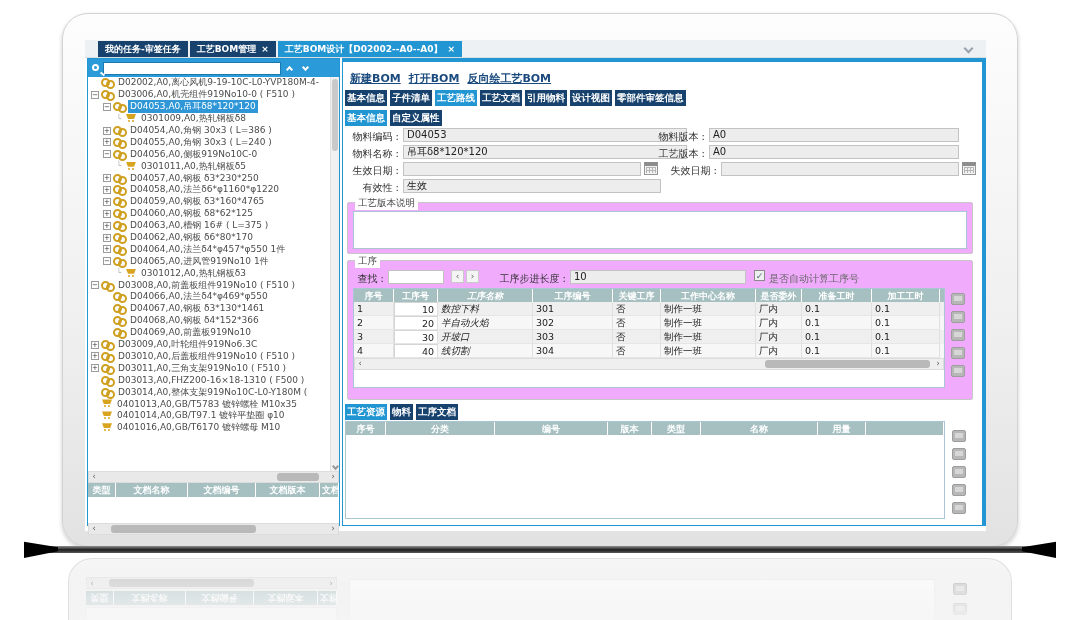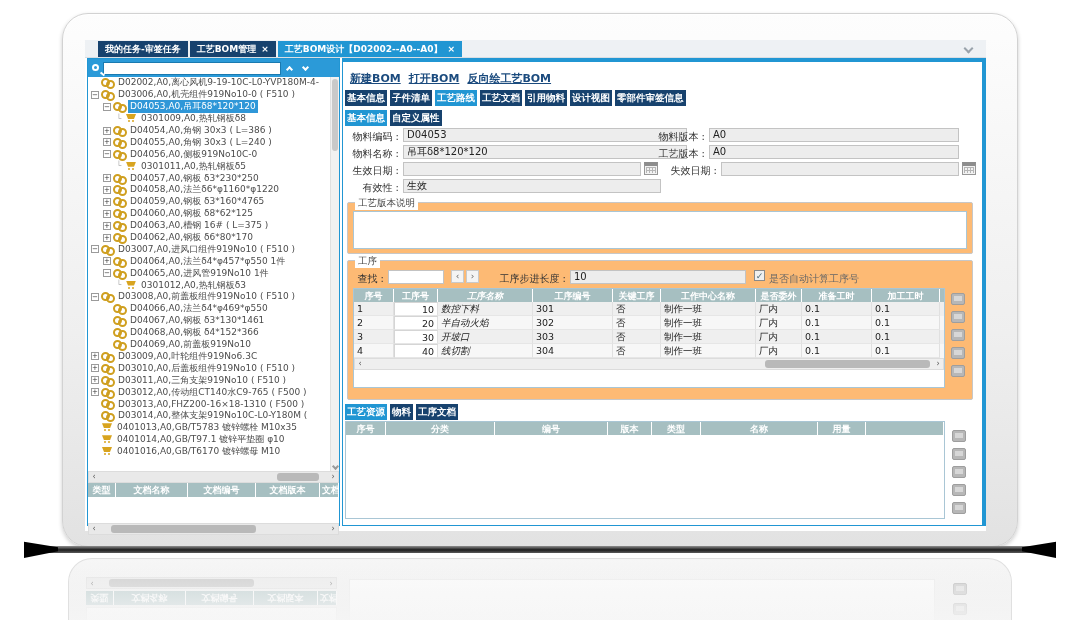--- a/index.html
+++ b/index.html
@@ -86,21 +86,21 @@
   .mtab.active{background:#2196d3;}
 
   .flabel{position:absolute;font-size:10px;color:#333;text-align:right;white-space:nowrap;}
   .ipt{position:absolute;height:14px;background:#ededed;border:1px solid #c3c3c3;font-size:10px;
     color:#222;padding:0 3px;line-height:12px;white-space:nowrap;overflow:hidden;}
   .ipt.white{background:#fff;}
   .cal{position:absolute;width:14px;height:13px;background:#f2f2f2;border:1px solid #979797;border-top:4px solid #8d8d8d;cursor:pointer;}
   .cal::after{content:"";display:block;margin:1px;height:6px;
     background:repeating-linear-gradient(90deg,#b5b5b5 0 1px,transparent 1px 3px),repeating-linear-gradient(#b5b5b5 0 1px,transparent 1px 3px);}
 
-  .gbox{position:absolute;border:1px solid #c7c7c7;border-radius:2px;background:#fdba74;}
+  .gbox{position:absolute;border:1px solid #c7c7c7;border-radius:2px;background:#f0abfc;}
   .gbox .legend{position:absolute;left:7px;top:-6px;background:#fff;padding:0 3px;font-size:9.5px;color:#444;}
 
   .cbx{position:absolute;width:11px;height:11px;border:1px solid #8a8a8a;background:#efefef;
     font-size:9px;line-height:10px;text-align:center;color:#4a6a7a;cursor:pointer;}
   .cbx.checked::after{content:"✓";}
   .smallbtn{position:absolute;width:13px;height:13px;background:#f4f4f4;border:1px solid #c9c9c9;
     font-size:9px;line-height:11px;text-align:center;color:#666;cursor:pointer;}
 
   .ptable{position:absolute;background:#fff;border:1px solid #a9c6d5;}
   .prow{display:flex;font-size:9.5px;color:#222;height:14px;}
@@ -222,25 +222,20 @@
         <div class="ti l1">
             <span class="exp plus"></span>
             <i class="lk"></i>
             <span class="tt">D04063,A0,槽钢 16# ( L=375 )</span>
           </div>
         <div class="ti l1">
             <span class="exp plus"></span>
             <i class="lk"></i>
             <span class="tt">D04062,A0,钢板 δ6*80*170</span>
           </div>
-        <div class="ti l0">
-            <span class="exp minus"></span>
-            <i class="lk"></i>
-            <span class="tt">D03007,A0,进风口组件919No10 ( F510 )</span>
-          </div>
         <div class="ti l1">
             <span class="exp plus"></span>
             <i class="lk"></i>
             <span class="tt">D04064,A0,法兰δ4*φ457*φ550 1件</span>
           </div>
         <div class="ti l1">
             <span class="exp minus"></span>
             <i class="lk"></i>
             <span class="tt">D04065,A0,进风管919No10 1件</span>
           </div>
@@ -281,25 +276,20 @@
           </div>
         <div class="ti l0">
             <span class="exp plus"></span>
             <i class="lk"></i>
             <span class="tt">D03010,A0,后盖板组件919No10 ( F510 )</span>
           </div>
         <div class="ti l0">
             <span class="exp plus"></span>
             <i class="lk"></i>
             <span class="tt">D03011,A0,三角支架919No10 ( F510 )</span>
-          </div>
-        <div class="ti l0">
-            <span class="exp plus"></span>
-            <i class="lk"></i>
-            <span class="tt">D03012,A0,传动组CT140水C9-765 ( F500 )</span>
           </div>
         <div class="ti l0">
             <span class="exp none"></span>
             <i class="lk"></i>
             <span class="tt">D03013,A0,FHZ200-16×18-1310 ( F500 )</span>
           </div>
         <div class="ti l0">
             <span class="exp none"></span>
             <i class="lk"></i>
             <span class="tt">D03014,A0,整体支架919No10C-L0-Y180M (</span>

